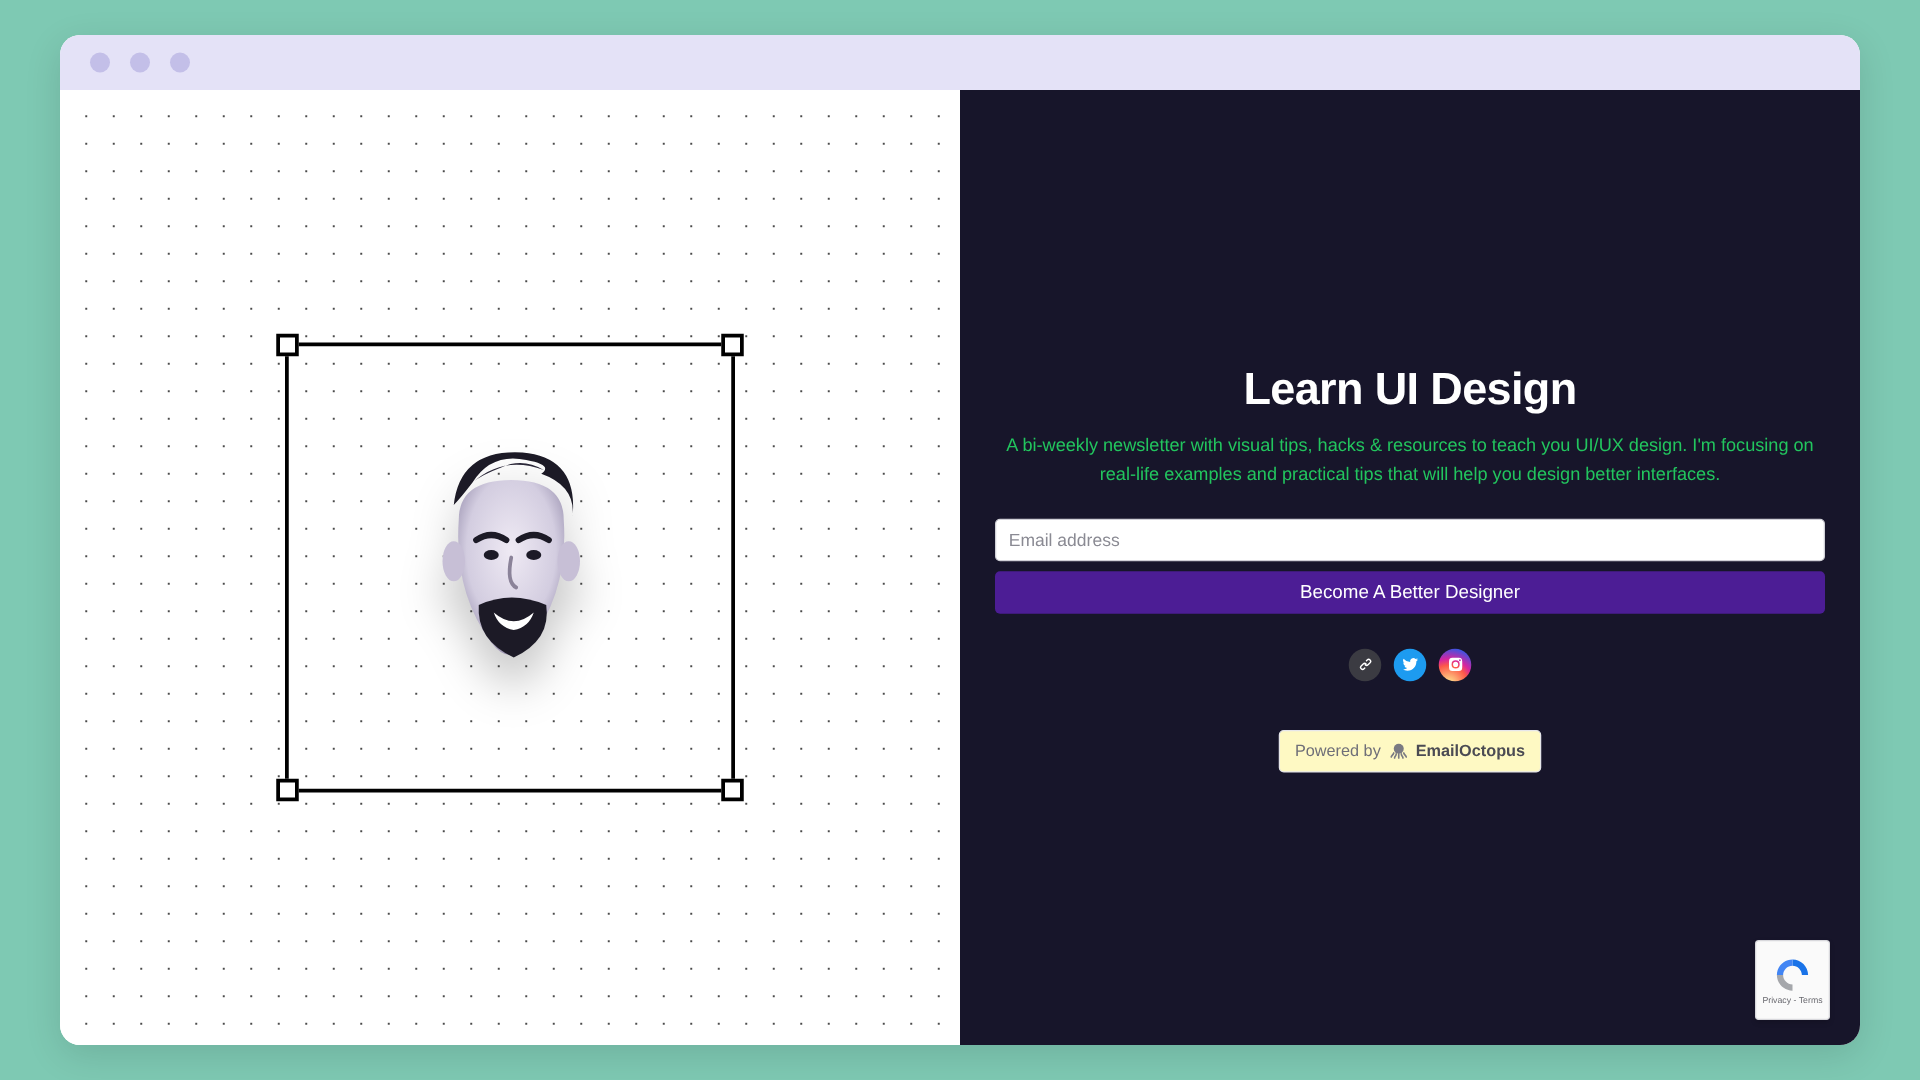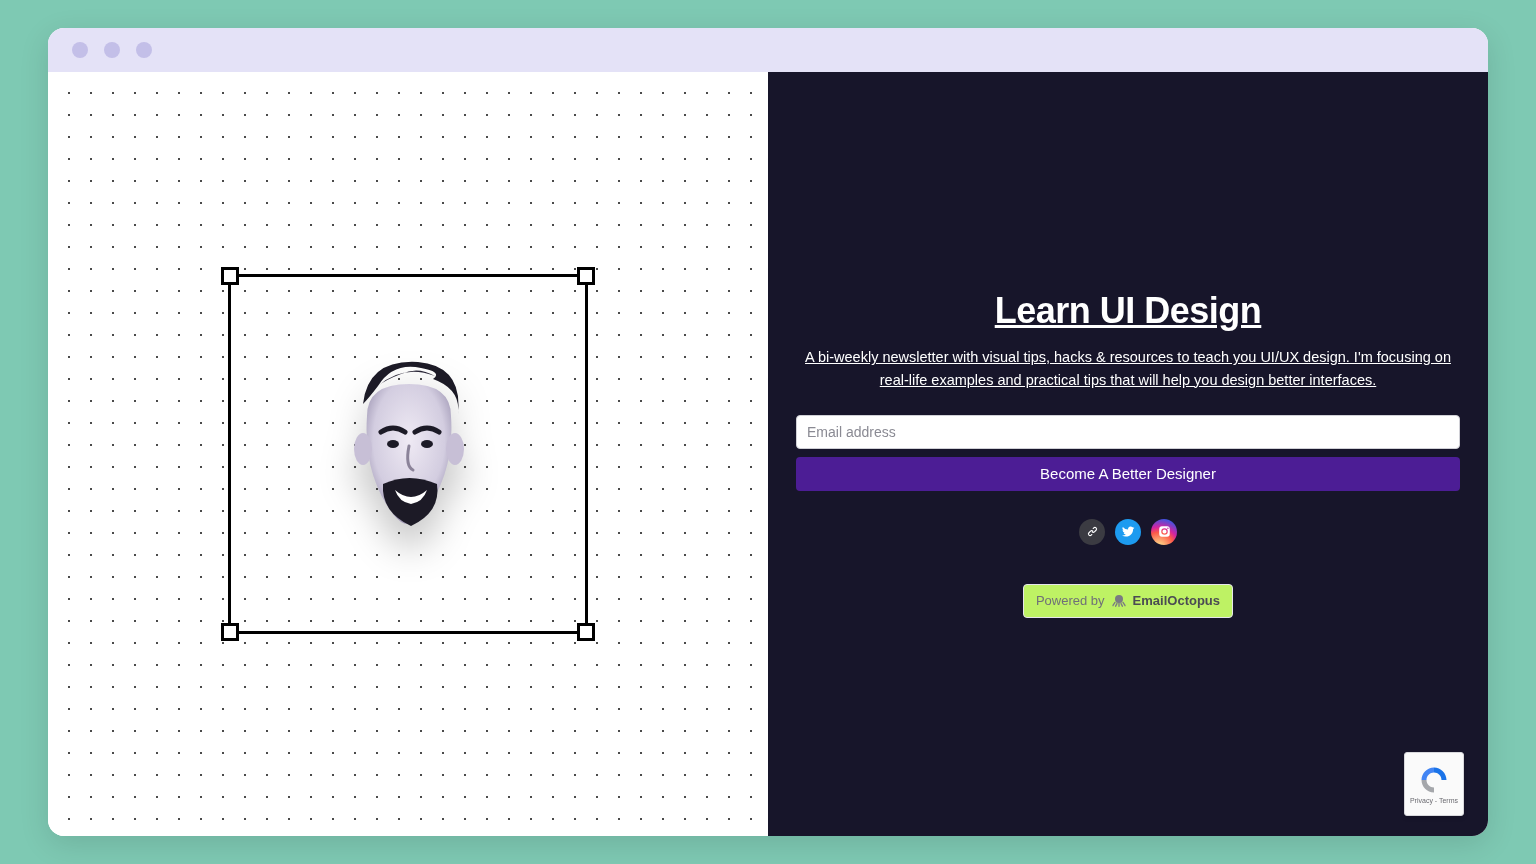--- a/index.html
+++ b/index.html
@@ -84,37 +84,36 @@
 
     .right-panel {
       width: 50%;
       background: #17152a;
       color: #fff;
       display: flex;
       flex-direction: column;
       align-items: flex-start;
       justify-content: center;
       padding: 40px 28px;
-      text-decoration: underline;
     }
     .form-wrap {
       width: 100%;
       max-width: 700px;
       text-align: center;
     }
     .title {
       font-size: 36px;
       font-weight: 700;
       letter-spacing: -0.5px;
       margin-bottom: 14px;
     }
     .subtitle {
       font-size: 14.5px;
       line-height: 1.55;
-      color: #ffffff;
+      color: #22c55e;
       margin: 0 auto 24px;
       max-width: 650px;
     }
     .email-input {
       width: 100%;
       height: 34px;
       border-radius: 4px;
       border: 1px solid #d0d0d6;
       background: #fff;
       color: #333;
@@ -150,21 +149,21 @@
       justify-content: center;
       cursor: pointer;
     }
     .social-btn.link-btn { background: #3b3b42; }
     .social-btn.twitter-btn { background: #1d9bf0; }
     .social-btn.insta-btn { background: radial-gradient(circle at 30% 110%,#fdf497 0%,#fd5949 45%,#d6249f 60%,#285aeb 90%); }
     .social-btn svg { width: 13px; height: 13px; fill: #fff; }
 
     .powered {
       margin-top: 39px;
-      background: #bef264;
+      background: #fef9c3;
       color: #6f6f78;
       display: inline-flex;
       align-items: center;
       gap: 6px;
       padding: 8px 12px;
       border-radius: 4px;
       font-size: 13px;
       border: 1px solid #e6e6ea;
     }
     .powered .octo {

